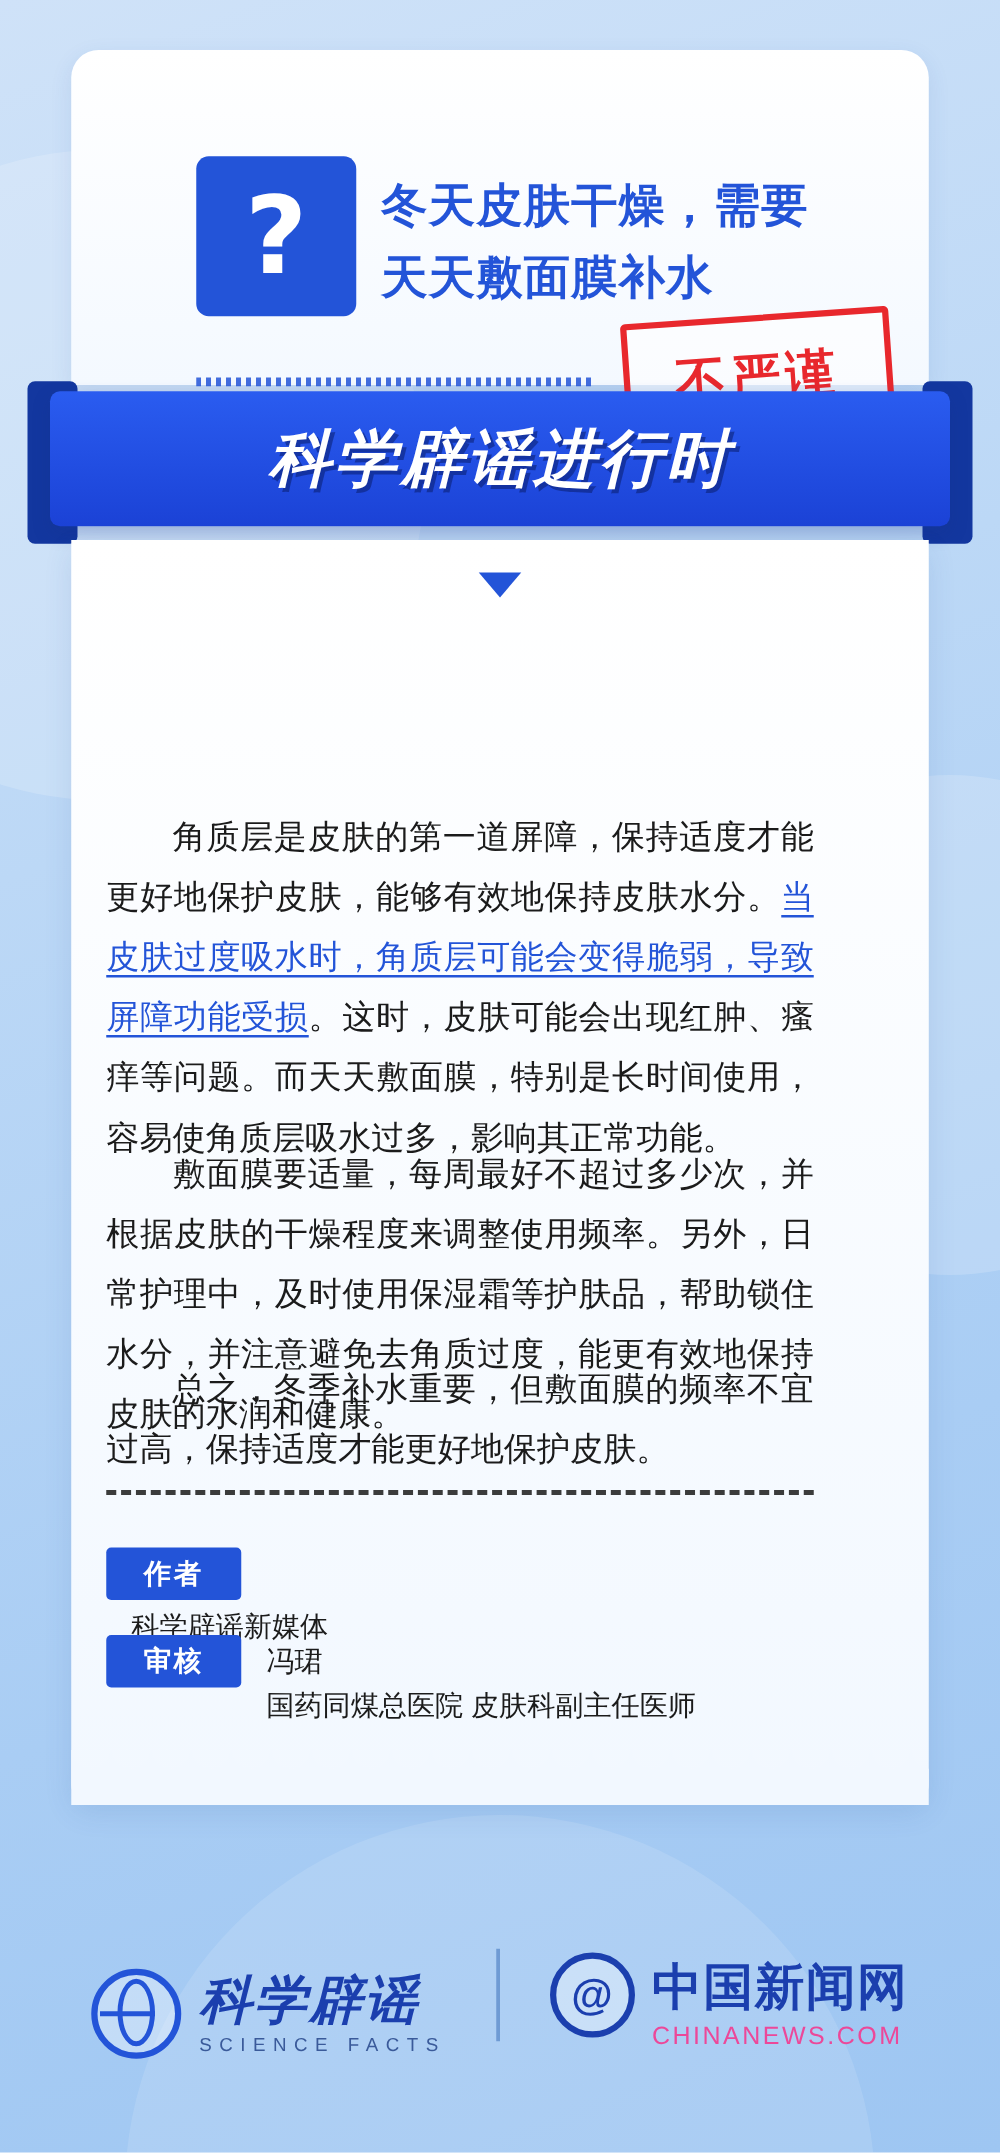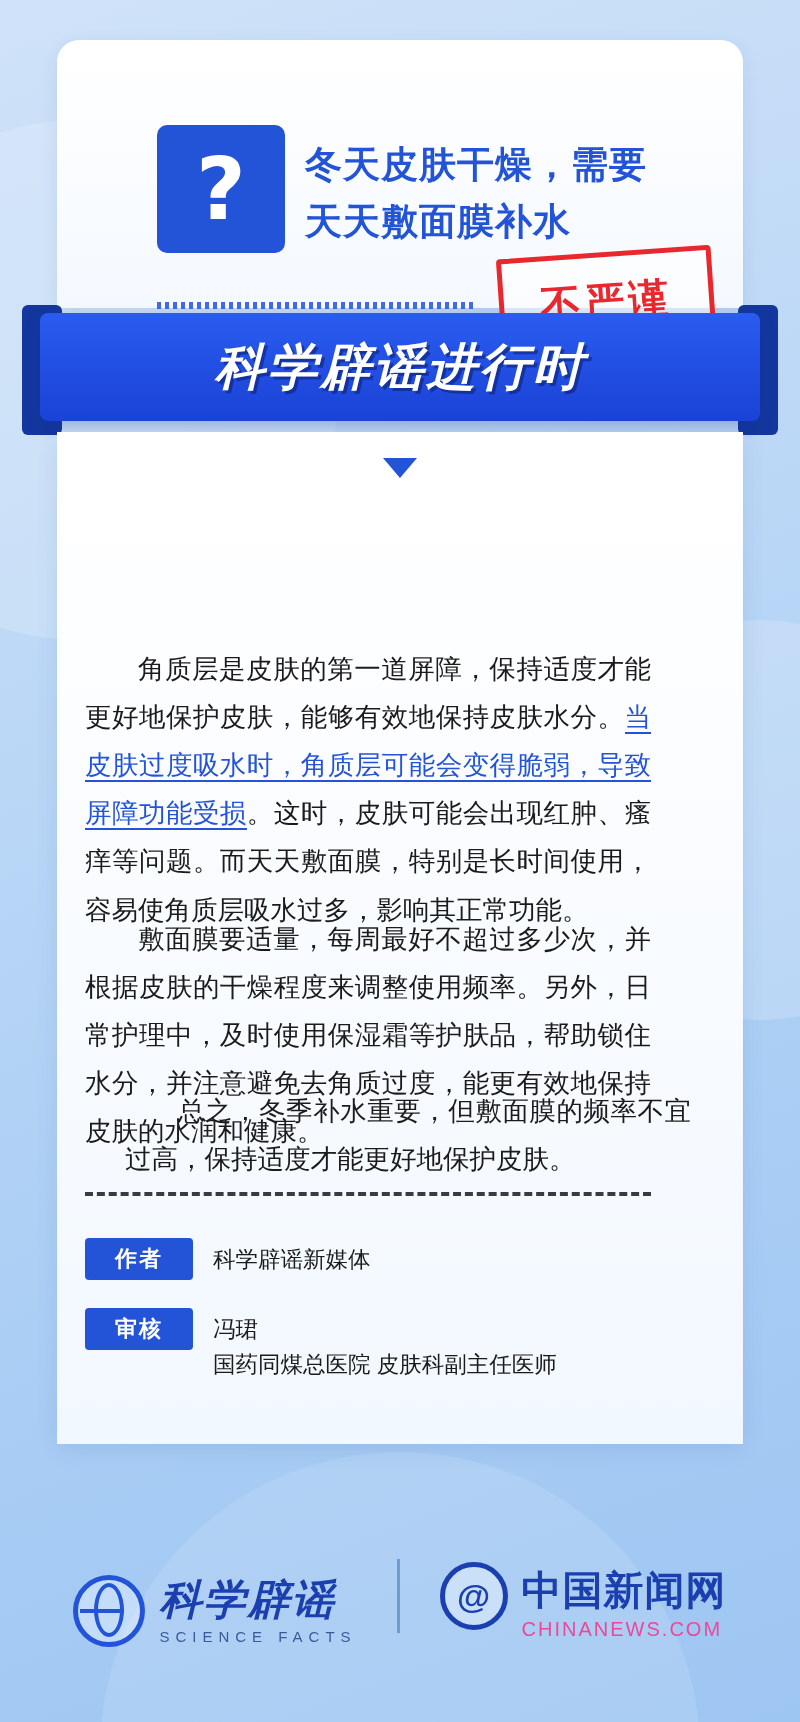--- a/index.html
+++ b/index.html
@@ -92,30 +92,30 @@
   }
 
   .para{
     position:absolute;left:85px;width:566px;
     color:#1b1b1b;font-size:26.5px;line-height:1.82;text-align:justify;
     text-indent:2em;
   }
   .p1{top:492px;}
   .p2{top:618px;}
   .p3{top:888px;}
-  .p4{top:1060px;margin-left:40px;}
+  .p4{top:1060px;}
   .hl-link{color:#2354d8;border-bottom:2px solid #2354d8;}
 
   .dashed{
     position:absolute;left:85px;top:1192px;width:566px;height:0;
     border-top:4px dashed #1b1b1b;opacity:.85;
   }
 
   .credit{position:absolute;left:85px;display:flex;align-items:flex-start;}
-  .c1{top:1238px;}
+  .c1{top:1238px;flex-direction:column;}
   .c2{top:1308px;}
   .tag{
     width:108px;height:42px;background:#2354d8;border-radius:4px;
     color:#fff;font-size:22px;font-weight:700;letter-spacing:2px;
     display:flex;align-items:center;justify-content:center;flex:none;
   }
   .credit-body{margin-left:20px;color:#1b1b1b;font-size:22.5px;line-height:1.45;padding-top:6px;}
   .credit-body .l2{margin-top:2px;}
 
   

